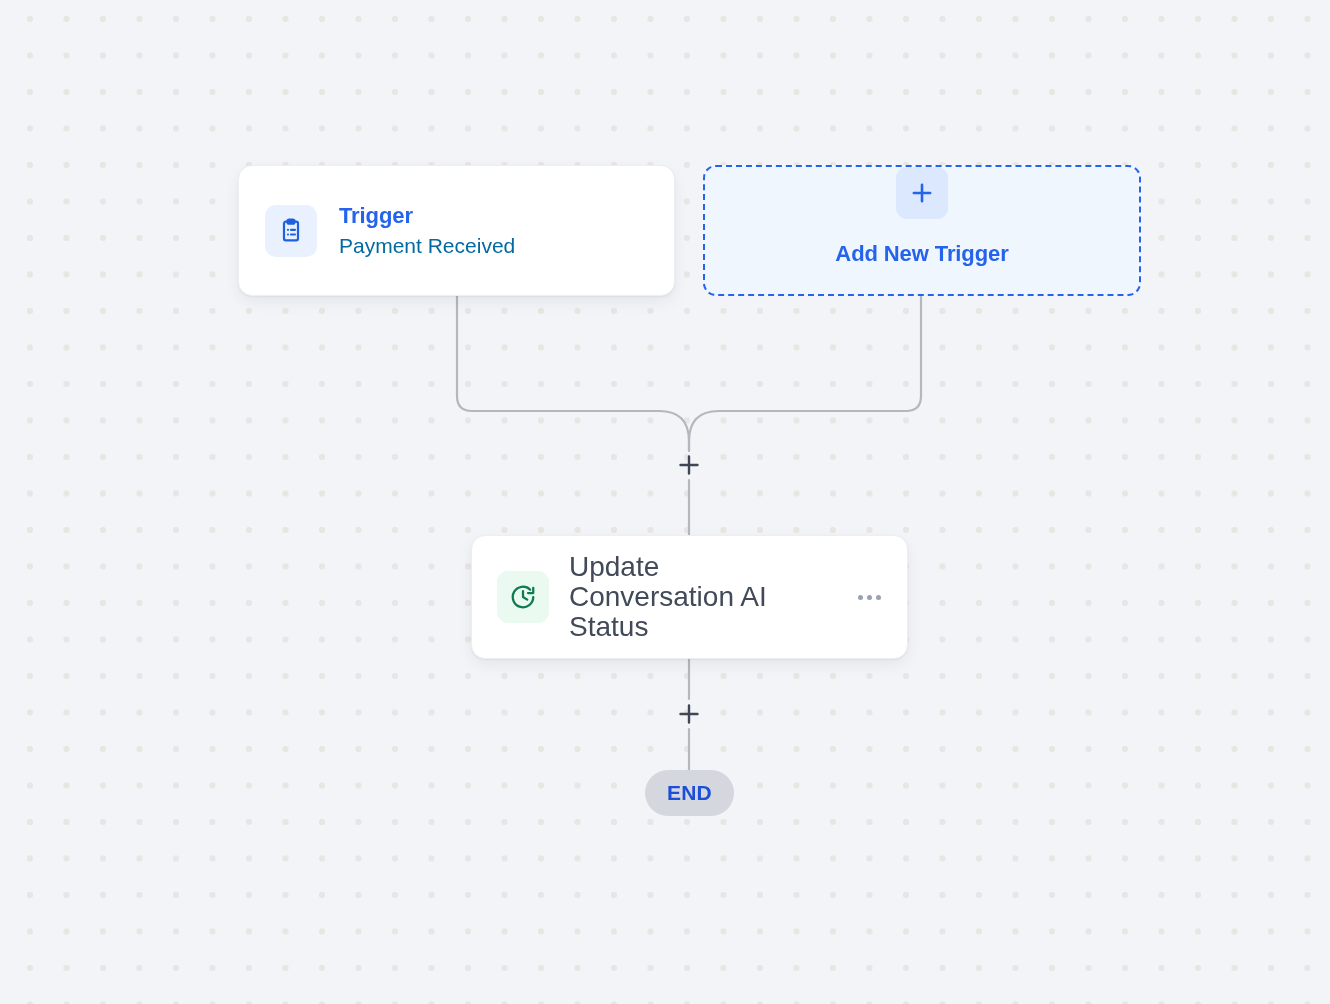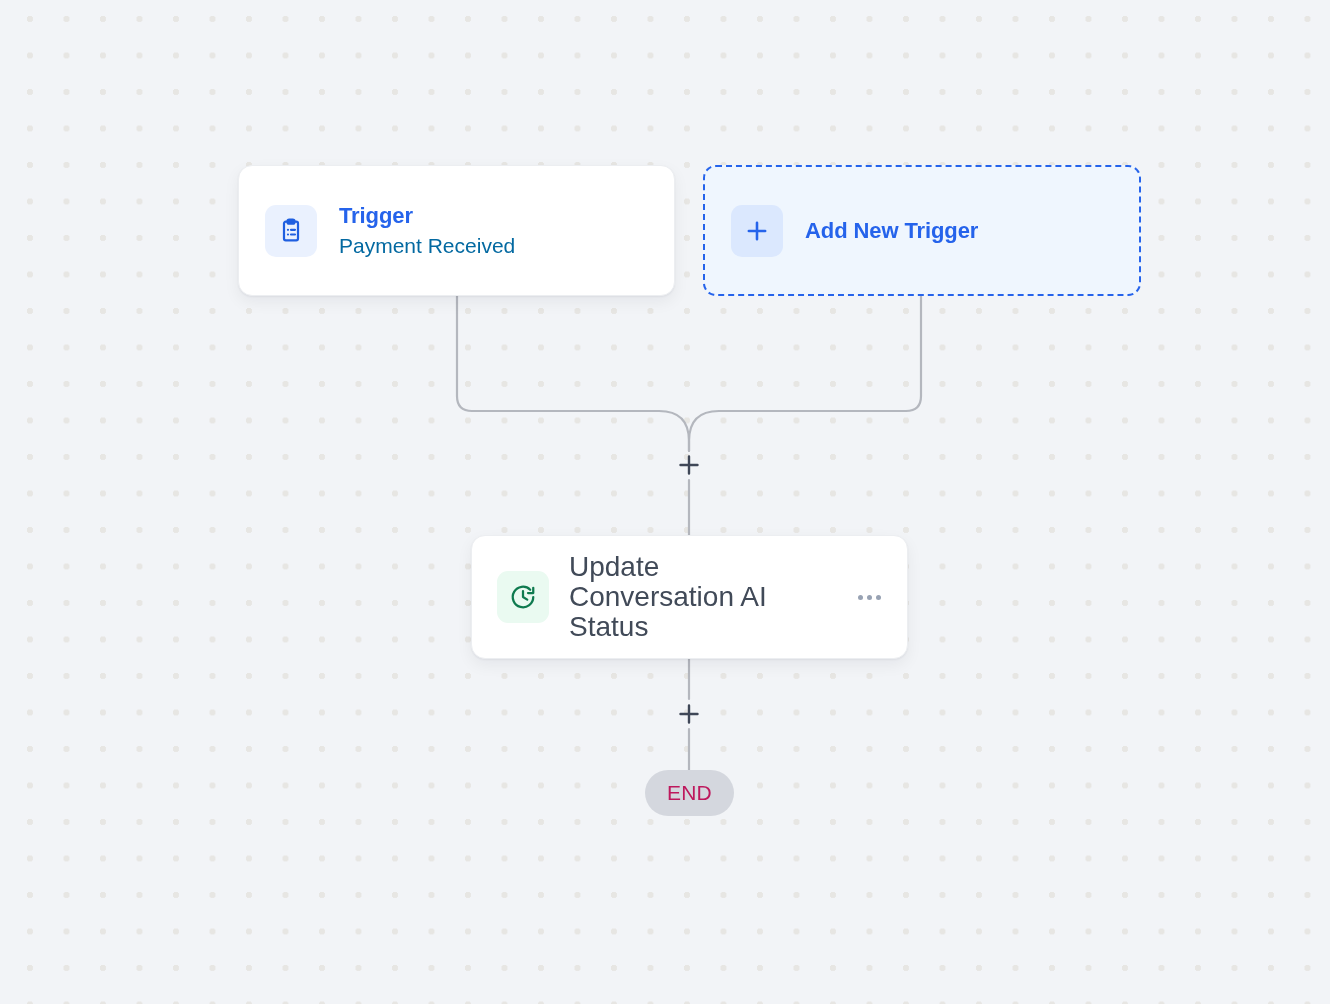--- a/index.html
+++ b/index.html
@@ -79,20 +79,21 @@
     left: 703px;
     top: 165px;
     width: 438px;
     height: 131px;
     padding: 0 26px;
     gap: 22px;
     background: #eff6fe;
     border: 2px dashed #2563eb;
     border-radius: 13px;
     cursor: pointer;
+    flex-direction: column;
   }
   .add-label {
     font-size: 22px;
     font-weight: 700;
     color: #2563eb;
     letter-spacing: -0.1px;
   }
 
   
   .action-card {
@@ -146,22 +147,22 @@
     left: 645px;
     top: 770px;
     width: 89px;
     height: 46px;
     border-radius: 23px;
     background: #d4d7de;
     display: flex;
     align-items: center;
     justify-content: center;
     font-size: 21px;
-    font-weight: 400;
-    color: #be185d;
+    font-weight: 700;
+    color: #1d4ed8;
     letter-spacing: 0.2px;
   }
 </style>
 </head>
 <body>
 
 <div id="canvas">
 
   <svg id="edges" viewBox="0 0 1330 1004" width="1330" height="1004">
     <g fill="none" stroke="#b4b7be" stroke-width="2.2" stroke-linecap="round">

